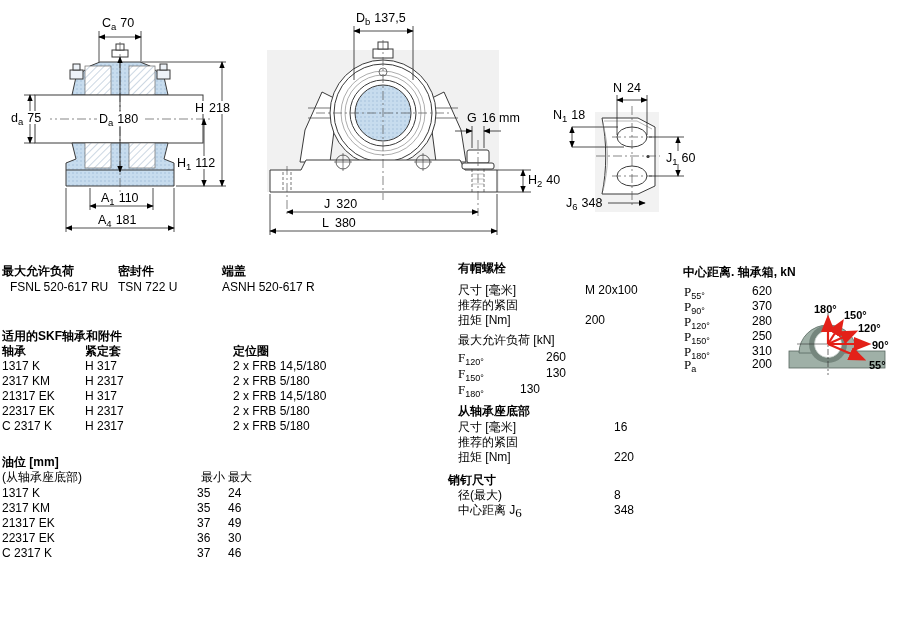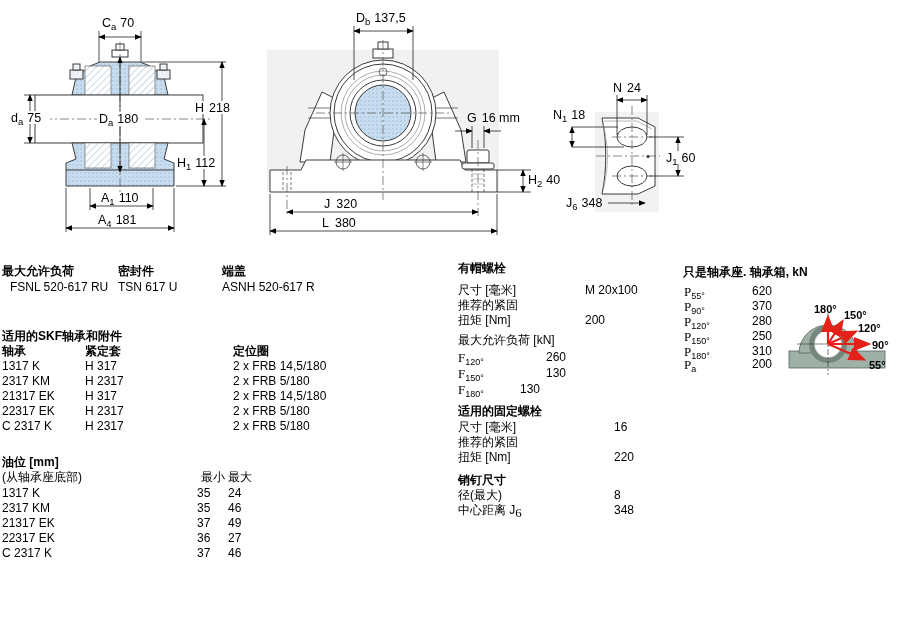--- a/index.html
+++ b/index.html
@@ -237,21 +237,21 @@
     <text class="ang" x="84" y="74">55°</text>
   </g>
 </svg>
 
 <div id="text-layer">
 
   <span class="t b" style="left:2px;top:265px">最大允许负荷</span>
   <span class="t b" style="left:118px;top:265px">密封件</span>
   <span class="t b" style="left:222px;top:265px">端盖</span>
   <span class="t" style="left:10px;top:281px">FSNL 520-617 RU</span>
-  <span class="t" style="left:118px;top:281px">TSN 617 U</span>
+  <span class="t" style="left:118px;top:281px">TSN 722 U</span>
   <span class="t" style="left:222px;top:281px">ASNH 520-617 R</span>
 
   <span class="t b" style="left:2px;top:330px">适用的SKF轴承和附件</span>
   <span class="t b" style="left:2px;top:345px">轴承</span>
   <span class="t b" style="left:85px;top:345px">紧定套</span>
   <span class="t b" style="left:233px;top:345px">定位圈</span>
 
   <span class="t" style="left:2px;top:360px">1317 K</span>
   <span class="t" style="left:85px;top:360px">H 317</span>
   <span class="t" style="left:233px;top:360px">2 x FRB 14,5/180</span>
@@ -277,54 +277,54 @@
   <span class="t" style="left:197px;top:487px">35</span>
   <span class="t" style="left:228px;top:487px">24</span>
   <span class="t" style="left:2px;top:502px">2317 KM</span>
   <span class="t" style="left:197px;top:502px">35</span>
   <span class="t" style="left:228px;top:502px">46</span>
   <span class="t" style="left:2px;top:517px">21317 EK</span>
   <span class="t" style="left:197px;top:517px">37</span>
   <span class="t" style="left:228px;top:517px">49</span>
   <span class="t" style="left:2px;top:532px">22317 EK</span>
   <span class="t" style="left:197px;top:532px">36</span>
-  <span class="t" style="left:228px;top:532px">27</span>
+  <span class="t" style="left:228px;top:532px">30</span>
   <span class="t" style="left:2px;top:547px">C 2317 K</span>
   <span class="t" style="left:197px;top:547px">37</span>
   <span class="t" style="left:228px;top:547px">46</span>
 
   <span class="t b" style="left:458px;top:262px">有帽螺栓</span>
   <span class="t" style="left:458px;top:284px">尺寸 [毫米]</span>
   <span class="t" style="left:585px;top:284px">M 20x100</span>
   <span class="t" style="left:458px;top:299px">推荐的紧固</span>
   <span class="t" style="left:458px;top:314px">扭矩 [Nm]</span>
   <span class="t" style="left:585px;top:314px">200</span>
 
   <span class="t" style="left:458px;top:334px">最大允许负荷 [kN]</span>
   <span class="t" style="left:458px;top:351px"><span class="sym">F</span><sub>120°</sub></span>
   <span class="t" style="left:546px;top:351px">260</span>
   <span class="t" style="left:458px;top:367px"><span class="sym">F</span><sub>150°</sub></span>
   <span class="t" style="left:546px;top:367px">130</span>
   <span class="t" style="left:458px;top:383px"><span class="sym">F</span><sub>180°</sub></span>
   <span class="t" style="left:520px;top:383px">130</span>
 
-  <span class="t b" style="left:458px;top:405px">适用的固定螺栓</span>
+  <span class="t b" style="left:458px;top:405px">从轴承座底部</span>
   <span class="t" style="left:458px;top:421px">尺寸 [毫米]</span>
   <span class="t" style="left:614px;top:421px">16</span>
   <span class="t" style="left:458px;top:436px">推荐的紧固</span>
   <span class="t" style="left:458px;top:451px">扭矩 [Nm]</span>
   <span class="t" style="left:614px;top:451px">220</span>
 
-  <span class="t b" style="left:458px;top:474px">销钉尺寸</span>
+  <span class="t b" style="left:448px;top:474px">销钉尺寸</span>
   <span class="t" style="left:458px;top:489px">径(最大)</span>
   <span class="t" style="left:614px;top:489px">8</span>
   <span class="t" style="left:458px;top:504px"><span>中心距离 J</span><sub class="sym">6</sub></span>
   <span class="t" style="left:614px;top:504px">348</span>
 
-  <span class="t b" style="left:683px;top:266px">只是轴承座. 轴承箱, kN</span>
+  <span class="t b" style="left:683px;top:266px">中心距离. 轴承箱, kN</span>
   <span class="t" style="left:684px;top:285px"><span class="sym">P</span><sub>55°</sub></span>
   <span class="t" style="left:752px;top:285px">620</span>
   <span class="t" style="left:684px;top:300px"><span class="sym">P</span><sub>90°</sub></span>
   <span class="t" style="left:752px;top:300px">370</span>
   <span class="t" style="left:684px;top:315px"><span class="sym">P</span><sub>120°</sub></span>
   <span class="t" style="left:752px;top:315px">280</span>
   <span class="t" style="left:684px;top:330px"><span class="sym">P</span><sub>150°</sub></span>
   <span class="t" style="left:752px;top:330px">250</span>
   <span class="t" style="left:684px;top:345px"><span class="sym">P</span><sub>180°</sub></span>
   <span class="t" style="left:752px;top:345px">310</span>

